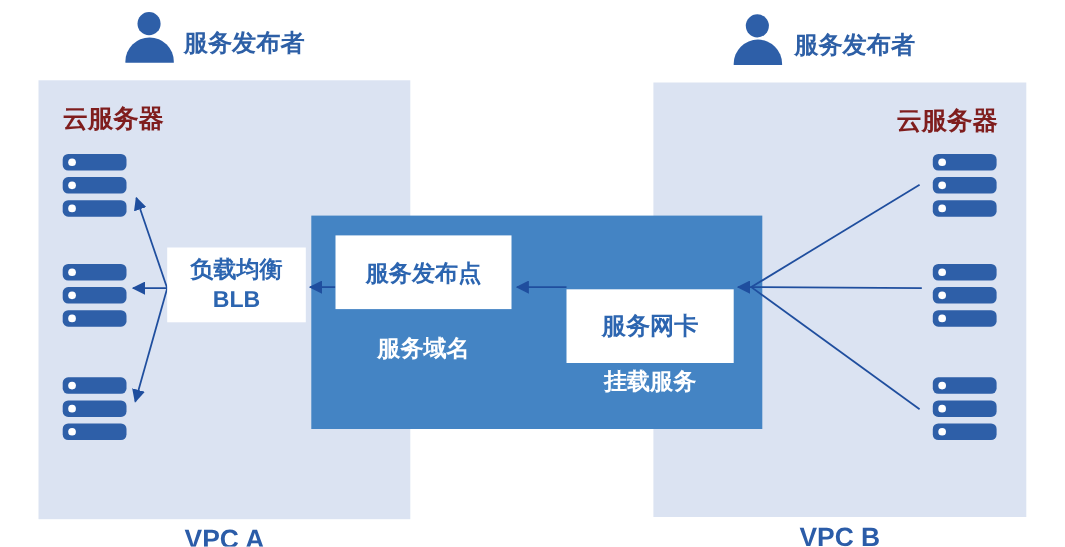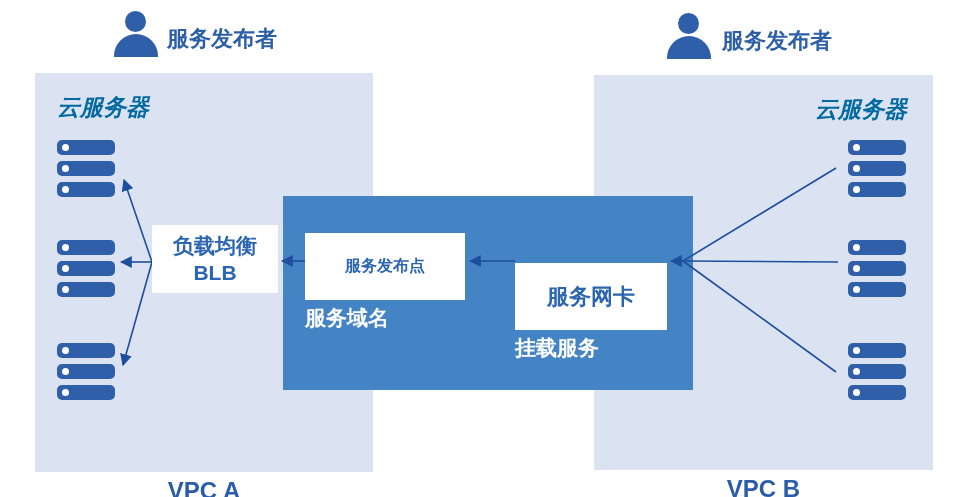--- a/index.html
+++ b/index.html
@@ -16,37 +16,37 @@
   .actor{position:absolute;width:44px;height:46px;}
   .actor-publisher{left:114px;top:11px;}
   .actor-consumer{left:667px;top:13px;}
   .actor .head{position:absolute;left:11px;top:0;width:21px;height:21px;border-radius:50%;background:#2e5fa8;}
   .actor .body{position:absolute;left:0;bottom:0;width:44px;height:23px;background:#2e5fa8;border-radius:22px 22px 0 0;}
 
   .actor-label{position:absolute;font-size:22px;font-weight:bold;color:#2d5fa6;white-space:nowrap;}
   .label-publisher{left:167px;top:24px;}
   .label-consumer{left:722px;top:26px;}
 
-  .group-label{position:absolute;font-size:23px;font-weight:bold;color:#0369a1;white-space:nowrap;font-style:italic;}
+  .group-label{position:absolute;font-size:23px;font-weight:bold;color:#7f1d1d;white-space:nowrap;}
   .group-label-a{left:57px;top:92px;}
   .group-label-b{left:815px;top:94px;}
 
   .server-stack{position:absolute;width:58px;}
   .server-bar{position:relative;width:58px;height:15px;background:#2e5fa8;border-radius:5px;margin-bottom:6px;}
   .server-bar .dot{position:absolute;left:5px;top:4px;width:7px;height:7px;border-radius:50%;background:#ffffff;}
   .la-1{left:57px;top:140px;} .la-2{left:57px;top:240px;} .la-3{left:57px;top:343px;}
   .lb-1{left:848px;top:140px;} .lb-2{left:848px;top:240px;} .lb-3{left:848px;top:343px;}
 
   .node{position:absolute;background:#ffffff;display:flex;flex-direction:column;align-items:center;justify-content:center;
         font-weight:bold;color:#2c65b0;text-align:center;}
   .node-blb{left:152px;top:225px;width:126px;height:68px;font-size:21px;line-height:27px;}
-  .node-pub{left:305px;top:233px;width:160px;height:67px;font-size:16px;}
+  .node-pub{left:305px;top:214px;width:160px;height:67px;font-size:21px;}
   .node-nic{left:515px;top:227px;width:152px;height:67px;font-size:22px;margin-top:36px;}
 
-  .caption{position:absolute;color:#ffffff;font-weight:bold;font-size:21px;line-height:30px;}
+  .caption{position:absolute;color:#ffffff;font-weight:bold;font-size:21px;line-height:30px;text-align:center;}
   .caption-pub{left:305px;top:303px;width:160px;}
   .caption-nic{left:515px;top:303px;width:152px;}
 
   .vpc-name{position:absolute;font-size:24px;font-weight:bold;color:#2b5ca8;text-align:center;margin-top:45px;}
   .vpc-name-a{left:35px;top:432px;width:338px;}
   .vpc-name-b{left:594px;top:430px;width:339px;text-decoration:underline;}
 
   .arrows{position:absolute;left:0;top:0;width:968px;height:497px;pointer-events:none;}
 </style>
 </head>

